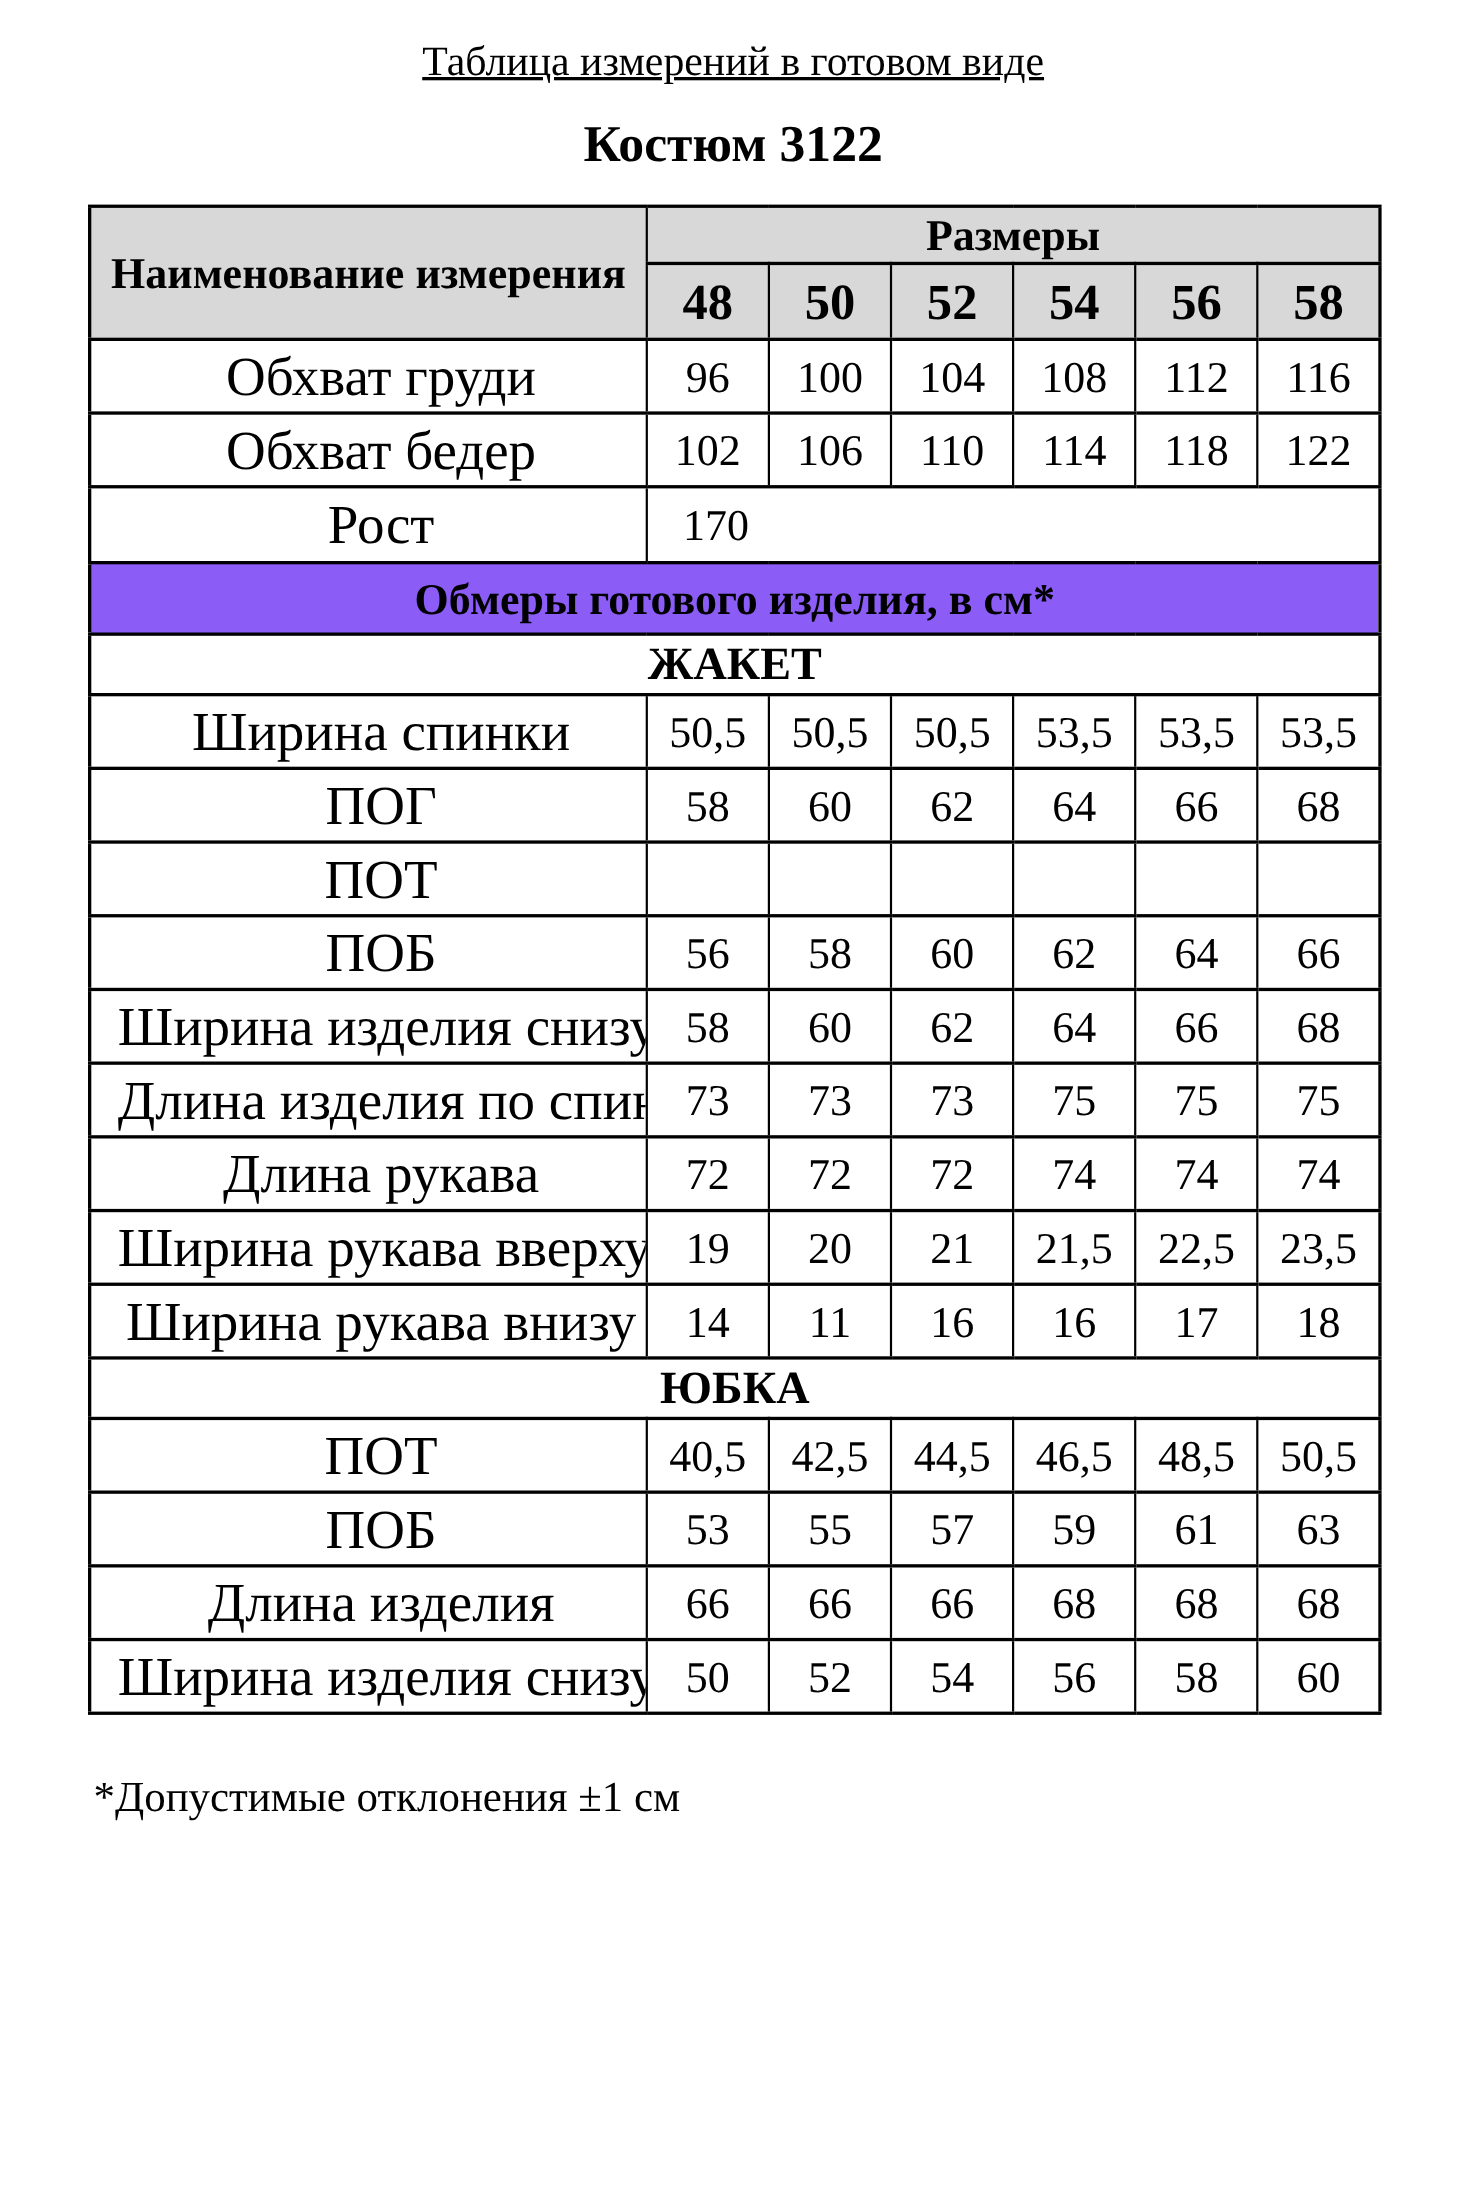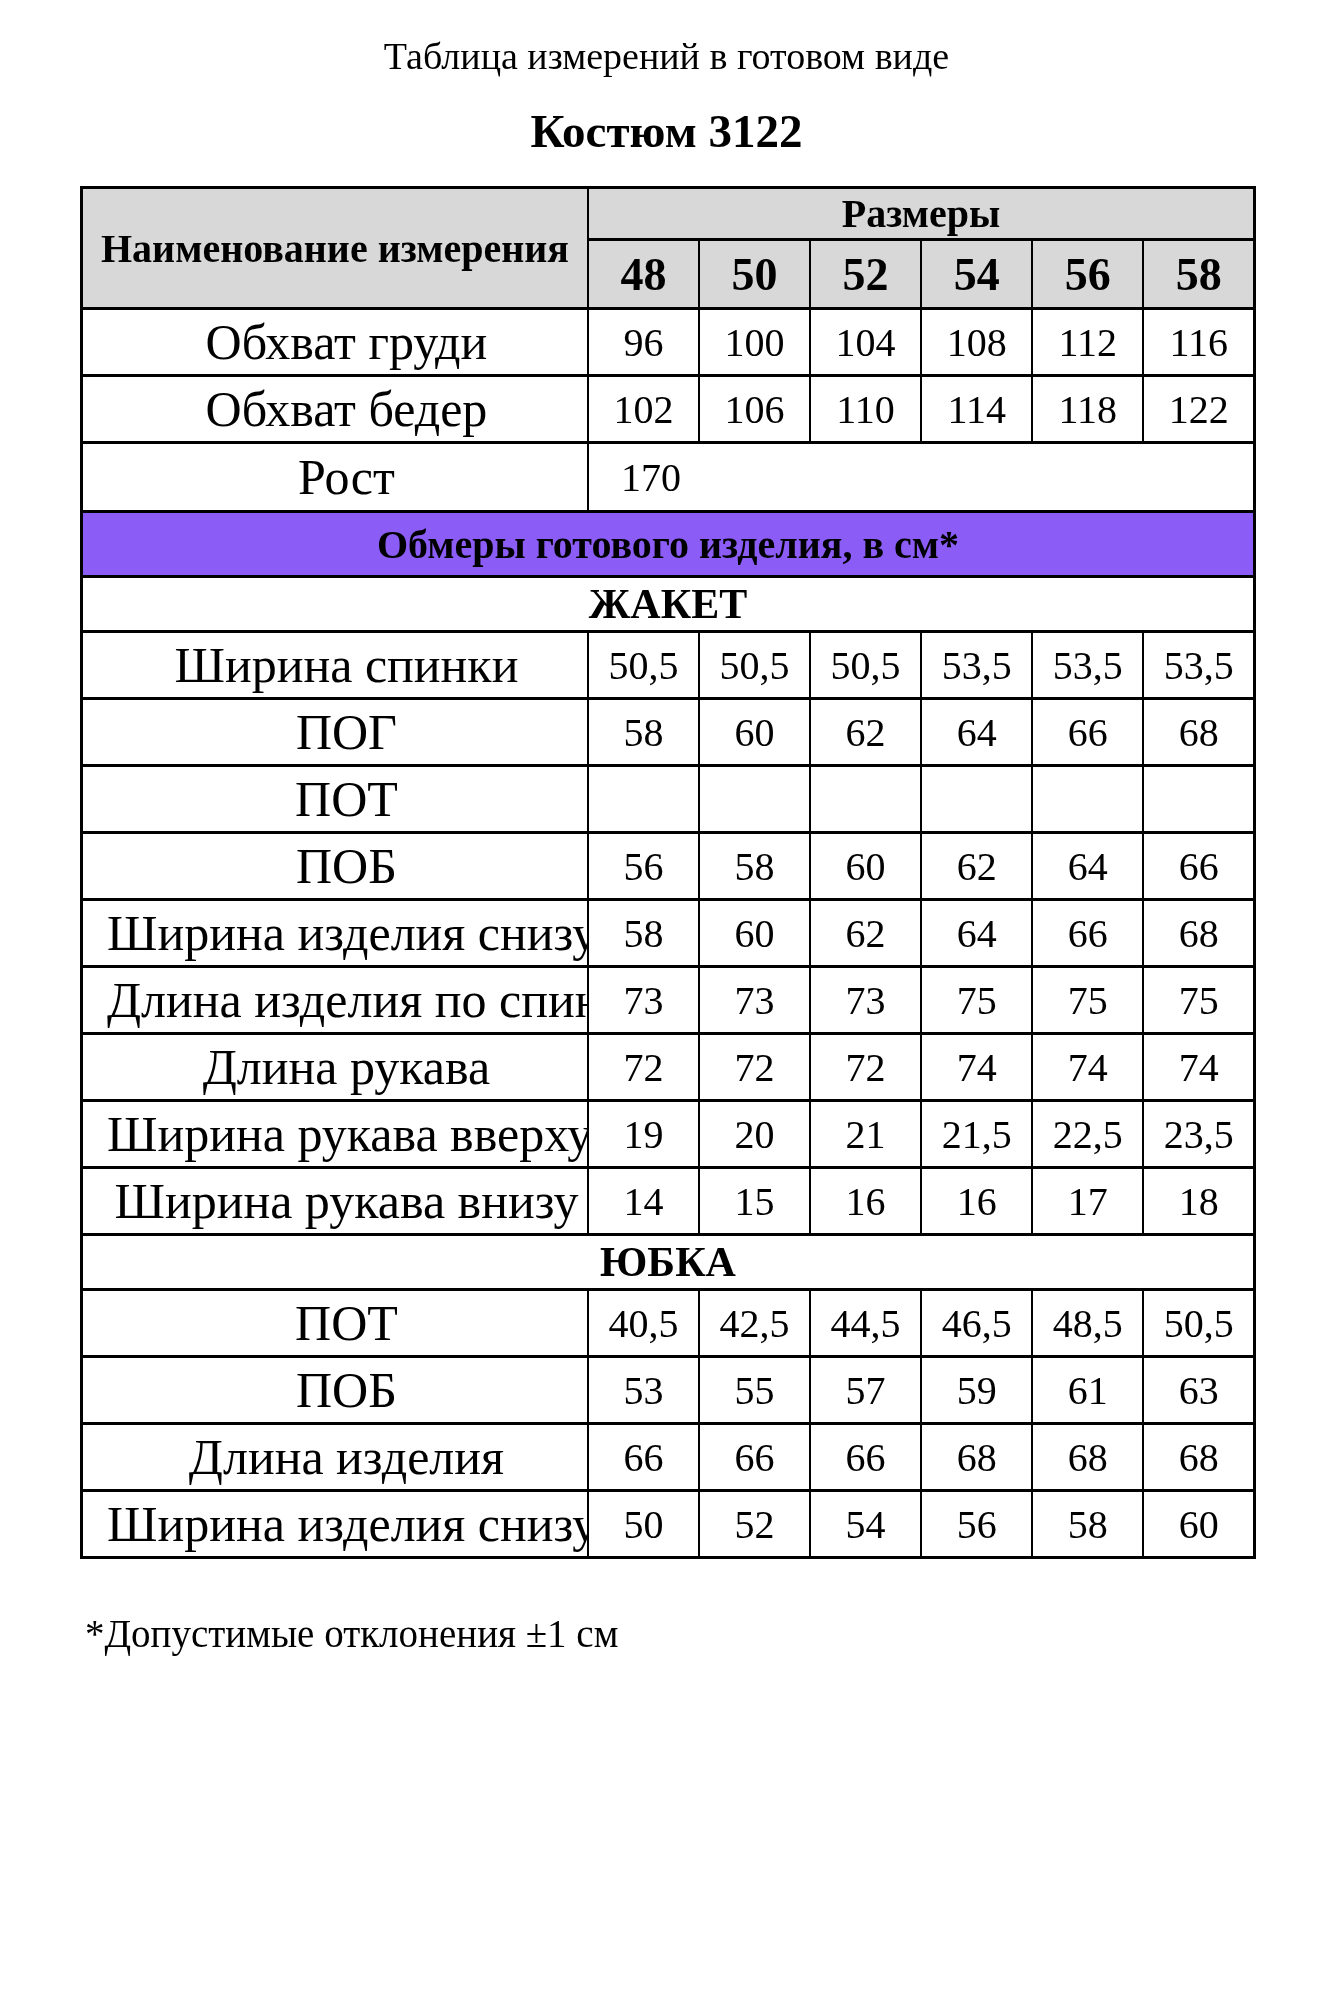--- a/index.html
+++ b/index.html
@@ -16,20 +16,21 @@
     padding-top: 46px;
     text-align: center;
     font-size: 48px;
     font-weight: bold;
   }
   .subtitle {
     margin-top: 34px;
     text-align: center;
     font-size: 38px;
     font-weight: normal;
+    text-decoration: underline;
   }
   .product-title {
     margin-top: 26px;
     text-align: center;
     font-size: 47px;
     font-weight: bold;
   }
 
   table.size-table {
     border-collapse: collapse;
@@ -219,21 +220,21 @@
           <td class="value">19</td>
           <td class="value">20</td>
           <td class="value">21</td>
           <td class="value">21,5</td>
           <td class="value">22,5</td>
           <td class="value">23,5</td>
         </tr>
         <tr class="data-row">
           <td class="label">Ширина рукава внизу</td>
           <td class="value">14</td>
-          <td class="value">15</td>
+          <td class="value">11</td>
           <td class="value">16</td>
           <td class="value">16</td>
           <td class="value">17</td>
           <td class="value">18</td>
         </tr>
         <tr class="section-row">
           <td colspan="7" class="section">ЮБКА</td>
         </tr>
         <tr class="data-row">
           <td class="label">ПОТ</td>

